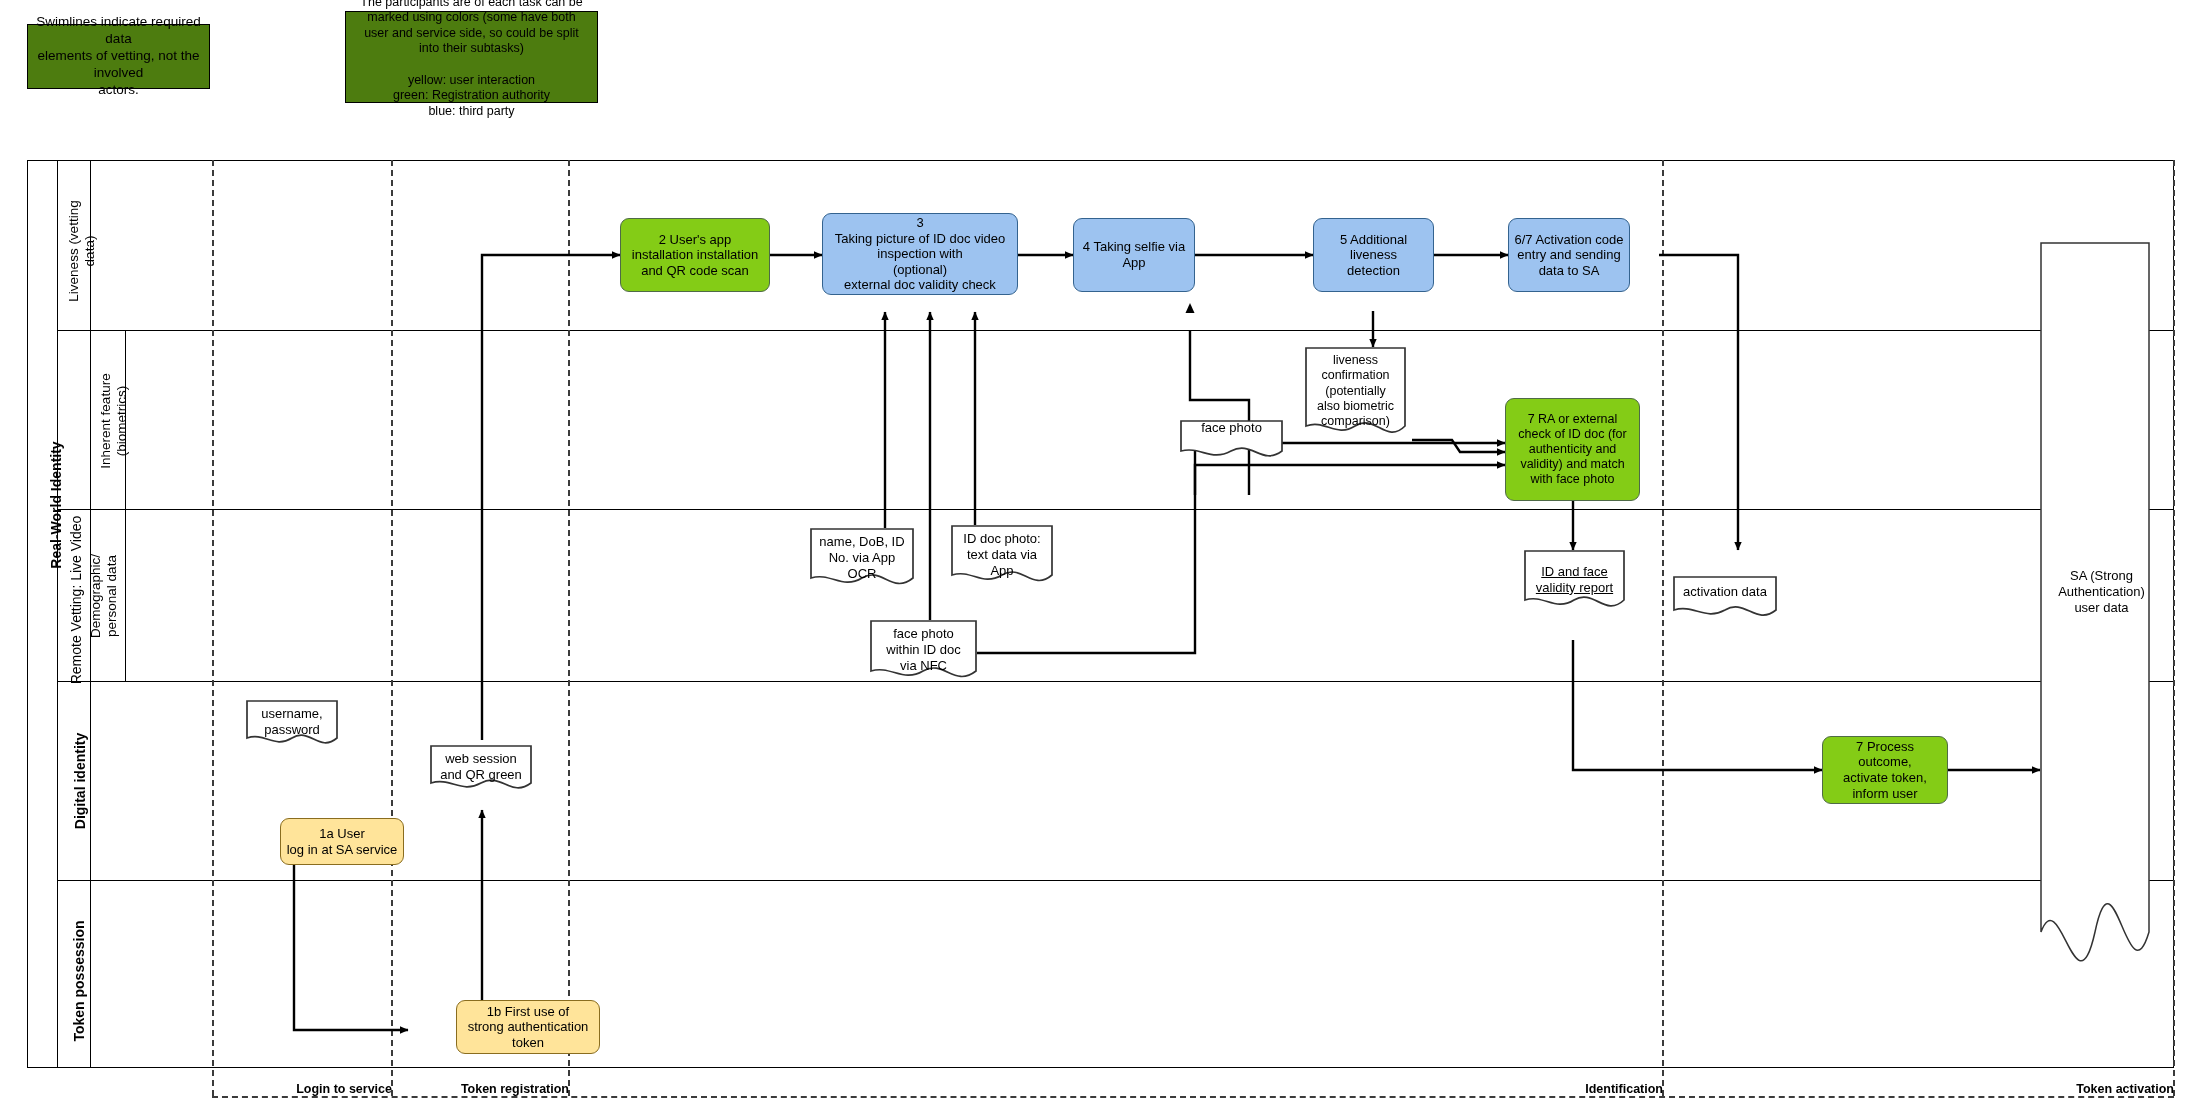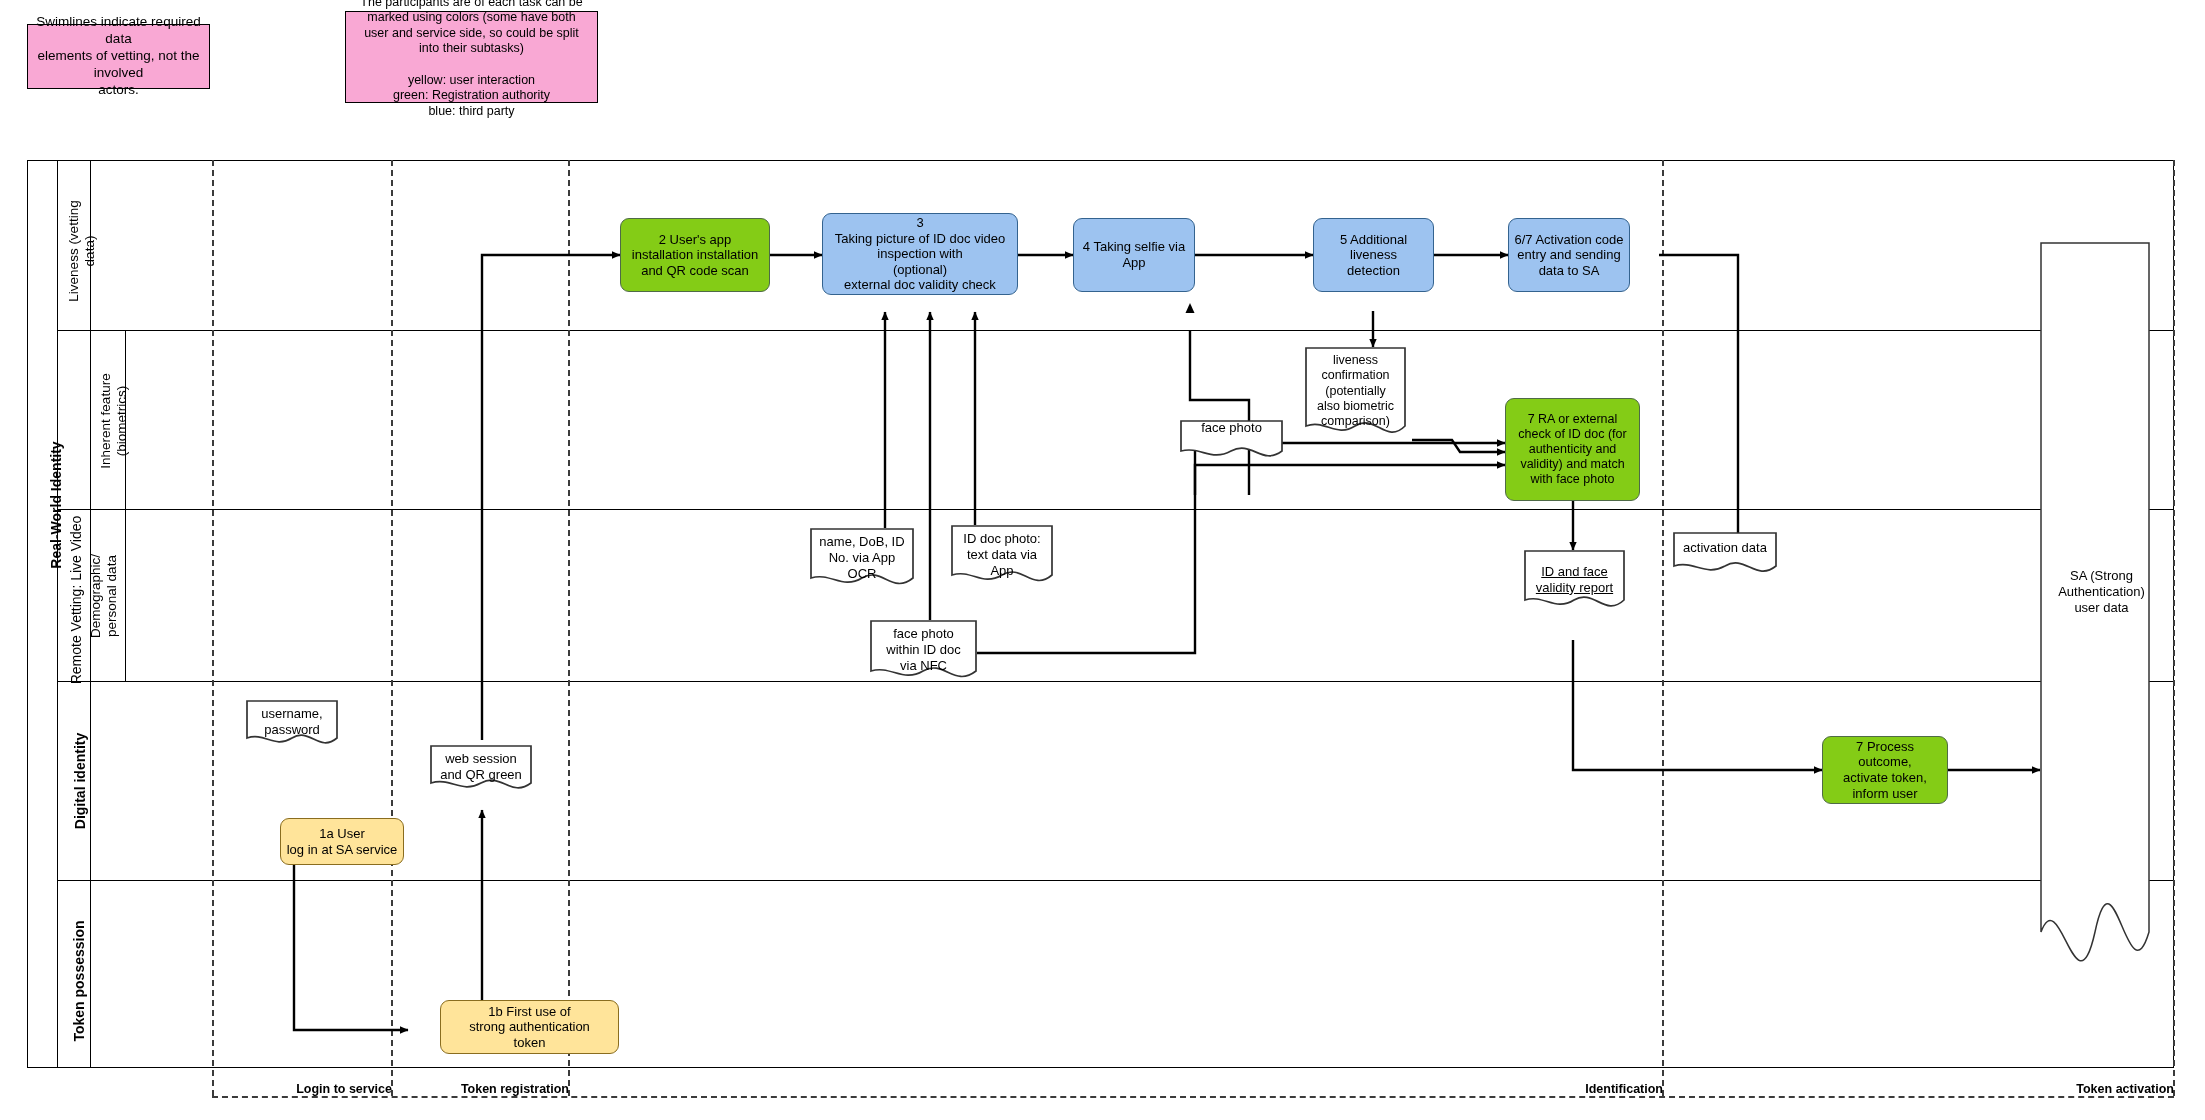--- a/index.html
+++ b/index.html
@@ -3,21 +3,21 @@
 <meta charset="utf-8">
 <style>
   html,body{margin:0;padding:0;background:#ffffff;}
   body{font-family:"Liberation Sans", sans-serif; color:#000;}
   #stage{position:relative;width:2205px;height:1120px;overflow:hidden;background:#fff;}
 
   .abs{position:absolute;box-sizing:border-box;}
 
   
   .note{
-    border:1.6px solid #000;background:#f9a8d4;
+    border:1.6px solid #000;background:#4d7c0f;
     display:flex;align-items:center;justify-content:center;
     text-align:center;line-height:1.25;white-space:pre-line;
     font-size:13.5px;padding:4px 6px;
   }
 
   
   .laneframe{border:1.6px solid #000;background:#fff;}
 
   
   .task{
@@ -247,21 +247,21 @@
     <span>7 Process outcome,
 activate token,
 inform user</span>
   </div>
 
   <div class="abs task t-yellow" style="left:232px;top:818px;width:124px;height:47px;">
     <span>1a User
 log in at SA service</span>
   </div>
 
-  <div class="abs task t-yellow" style="left:392px;top:1000px;width:179px;height:54px;">
+  <div class="abs task t-yellow" style="left:408px;top:1000px;width:144px;height:54px;">
     <span>1b First use of
 strong authentication
 token</span>
   </div>
 
   <div class="doc" style="left:246px;top:700px;width:92px;height:48px;">
     <svg width="92" height="48" viewBox="0 0 92 48" preserveAspectRatio="none">
       <path d="M1,1 H91 V38 C73,53 64,27 46,38 C28,49 19,32 1,38 Z" fill="#fff" stroke="#333" stroke-width="1.7" vector-effect="non-scaling-stroke"></path>
     </svg>
     <div class="doctext">username,
@@ -322,21 +322,21 @@
   </div>
 
   <div class="doc" style="left:1524px;top:550px;width:101px;height:64px;">
     <svg width="101" height="64" viewBox="0 0 101 64" preserveAspectRatio="none">
       <path d="M1,1 H100 V50 C81,68 70,38 50,50 C31,62 20,44 1,50 Z" fill="#fff" stroke="#333" stroke-width="1.7" vector-effect="non-scaling-stroke"></path>
     </svg>
     <div class="doctext" style="padding-top:14px;text-decoration:underline;">ID and face
 validity report</div>
   </div>
 
-  <div class="doc" style="left:1673px;top:532px;width:104px;height:46px;">
+  <div class="doc" style="left:1673px;top:576px;width:104px;height:46px;">
     <svg width="104" height="46" viewBox="0 0 104 46" preserveAspectRatio="none">
       <path d="M1,1 H103 V34 C83,50 72,22 52,34 C32,45 21,28 1,34 Z" fill="#fff" stroke="#333" stroke-width="1.7" vector-effect="non-scaling-stroke"></path>
     </svg>
     <div class="doctext" style="padding-top:8px;">activation data</div>
   </div>
 
   <div class="doc" style="left:2040px;top:242px;width:110px;height:760px;">
     <svg width="110" height="760" viewBox="0 0 110 760" preserveAspectRatio="none">
       <path d="M1,1 H109 V690 C88,760 74,600 55,690 C36,775 20,640 1,690 Z" fill="#fff" stroke="#333" stroke-width="1.5" vector-effect="non-scaling-stroke"></path>
     </svg>

